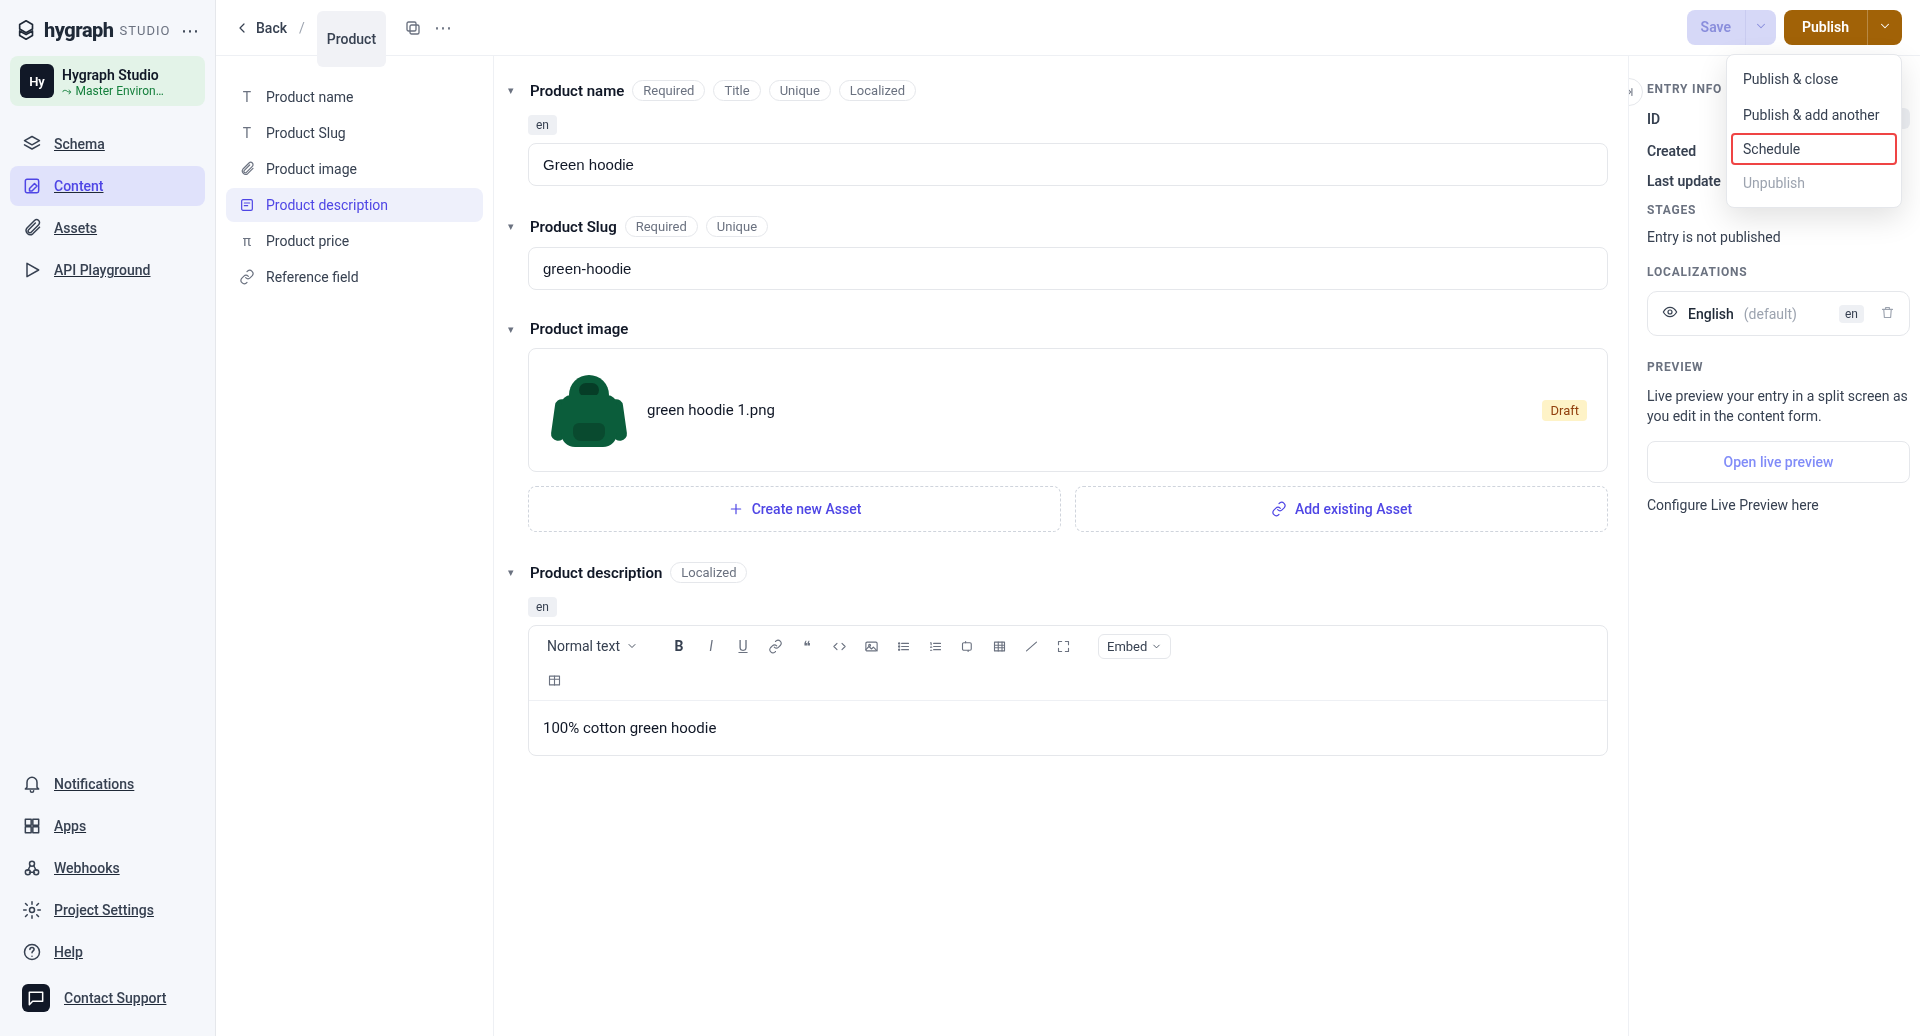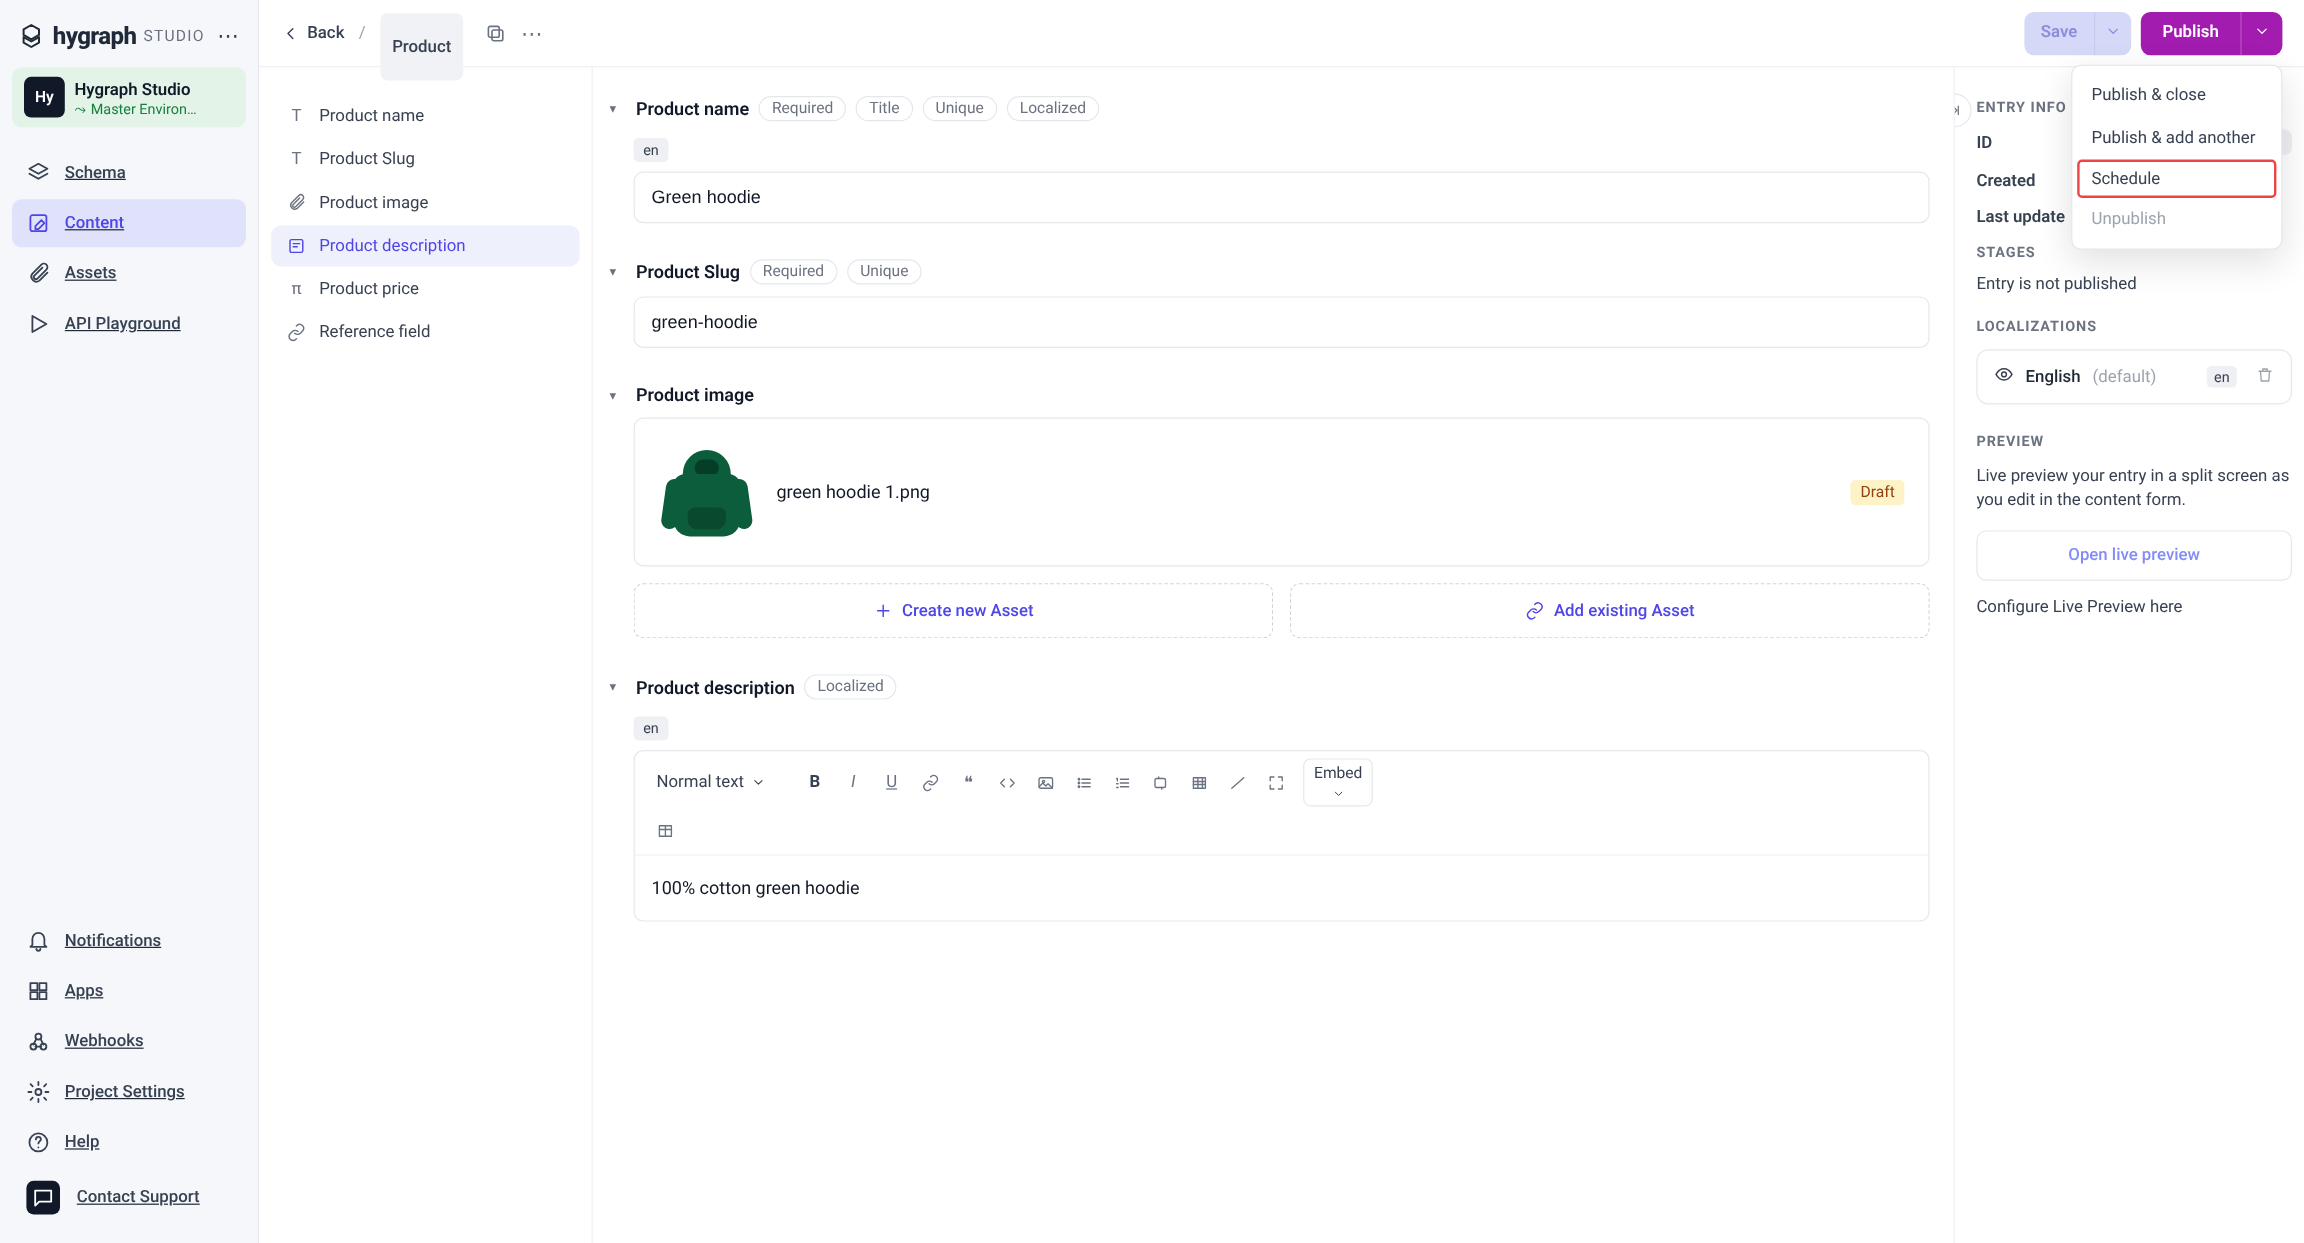--- a/index.html
+++ b/index.html
@@ -31,21 +31,21 @@
 .topbar { height: 56px; display: flex; align-items: center; padding: 0 18px; border-bottom: 1px solid #eef0f4; gap: 8px; position: relative; }
 .back { display: flex; align-items: center; gap: 6px; color: #374151; cursor: pointer; font-weight: 500; }
 .crumb-sep { color: #9ca3af; padding: 0 4px; }
 .crumb-pill { background: #f1f2f6; border-radius: 6px; padding: 20px 10px; font-weight: 500; color: #374151; margin-top: 22px; }
 .top-icons { display: flex; align-items: center; gap: 12px; margin-left: 10px; color: #6b7280; }
 .top-actions { margin-left: auto; display: flex; align-items: center; gap: 8px; }
 .btn { border: none; border-radius: 8px; padding: 9px 16px; font-weight: 600; font-size: 14px; cursor: pointer; }
 .btn-save { background: #d6d8f7; color: #8a8edc; display: flex; }
 .btn-save-main { padding: 9px 14px; }
 .btn-save-drop { padding: 9px 8px; border-left: 1px solid #c9cbf0; }
-.btn-publish { background: #a21caf; color: #fff; display: flex; }
+.btn-publish { background: #a16207; color: #fff; display: flex; }
 .btn-publish-main { padding: 9px 18px; }
 .btn-publish-drop { padding: 9px 10px; border-left: 1px solid rgba(255,255,255,0.25); }
 
 
 .publish-menu { position: absolute; right: 18px; top: 54px; width: 176px; background: #fff; border: 1px solid #e5e7eb; border-radius: 8px; box-shadow: 0 10px 30px rgba(0,0,0,0.12); padding: 6px 0; z-index: 50; }
 .publish-menu-item { padding: 10px 16px; font-size: 14px; color: #374151; cursor: pointer; }
 .publish-menu-item.highlight { outline: 2px solid #ef4444; outline-offset: -2px; border-radius: 4px; margin: 0 4px; padding: 8px 12px; }
 .publish-menu-item.disabled { color: #9ca3af; cursor: default; }
 
 
@@ -77,21 +77,21 @@
 .asset-actions { display: flex; gap: 14px; margin-left: 20px; margin-top: 14px; }
 .asset-btn { flex: 1; border: 1.5px dashed #cfd4dc; border-radius: 8px; padding: 14px; display: flex; align-items: center; justify-content: center; gap: 8px; color: #4f46e5; font-weight: 500; cursor: pointer; }
 
 .rte { margin-left: 20px; border: 1px solid #e5e7eb; border-radius: 8px; overflow: hidden; }
 .rte-toolbar { display: flex; align-items: center; flex-wrap: wrap; gap: 2px; padding: 6px 10px; border-bottom: 1px solid #eef0f4; }
 .rte-sel { display: flex; align-items: center; gap: 6px; padding: 4px 8px; font-size: 14px; color: #374151; cursor: pointer; justify-content: space-between; }
 .rte-btn { width: 30px; height: 28px; display: flex; align-items: center; justify-content: center; color: #6b7280; cursor: pointer; font-size: 14px; }
 .rte-btn.bold { font-weight: 700; color:#374151; }
 .rte-btn.italic { font-style: italic; }
 .rte-btn.underline { text-decoration: underline; }
-.rte-embed { border: 1px solid #e5e7eb; border-radius: 6px; padding: 4px 8px; font-size: 13px; color: #374151; display:flex; align-items:center; gap:4px; cursor:pointer; margin-left:6px;flex-direction:column; }
+.rte-embed { border: 1px solid #e5e7eb; border-radius: 6px; padding: 4px 8px; font-size: 13px; color: #374151; display:flex; align-items:center; gap:4px; cursor:pointer; margin-left:18px; }
 .rte-body { padding: 18px 14px; font-size: 15px; color: #111827; min-height: 48px; }
 
 
 .inspector { width: 292px; border-left: 1px solid #eef0f4; padding: 22px 10px 22px 18px; overflow: hidden; position: relative; }
 .insp-collapse { position: absolute; left: -14px; top: 22px; width: 28px; height: 28px; background: #fff; border: 1px solid #e5e7eb; border-radius: 50%; display: flex; align-items: center; justify-content: center; color: #6b7280; cursor: pointer; }
 .insp-h { font-size: 12px; font-weight: 700; letter-spacing: 0.8px; color: #6b7280; margin: 4px 0 12px; }
 .insp-row { display: flex; justify-content: space-between; align-items: center; margin-bottom: 14px; font-size: 14px; gap: 10px; }
 .insp-label { color: #374151; font-weight: 600; }
 .insp-val-pill { background: #eef0f4; color: #374151; border-radius: 6px; padding: 3px 10px; font-size: 13px; white-space: nowrap; overflow: hidden; text-overflow: ellipsis; max-width: 120px; }
 .insp-text { color: #374151; font-size: 14px; margin-bottom: 20px; }

